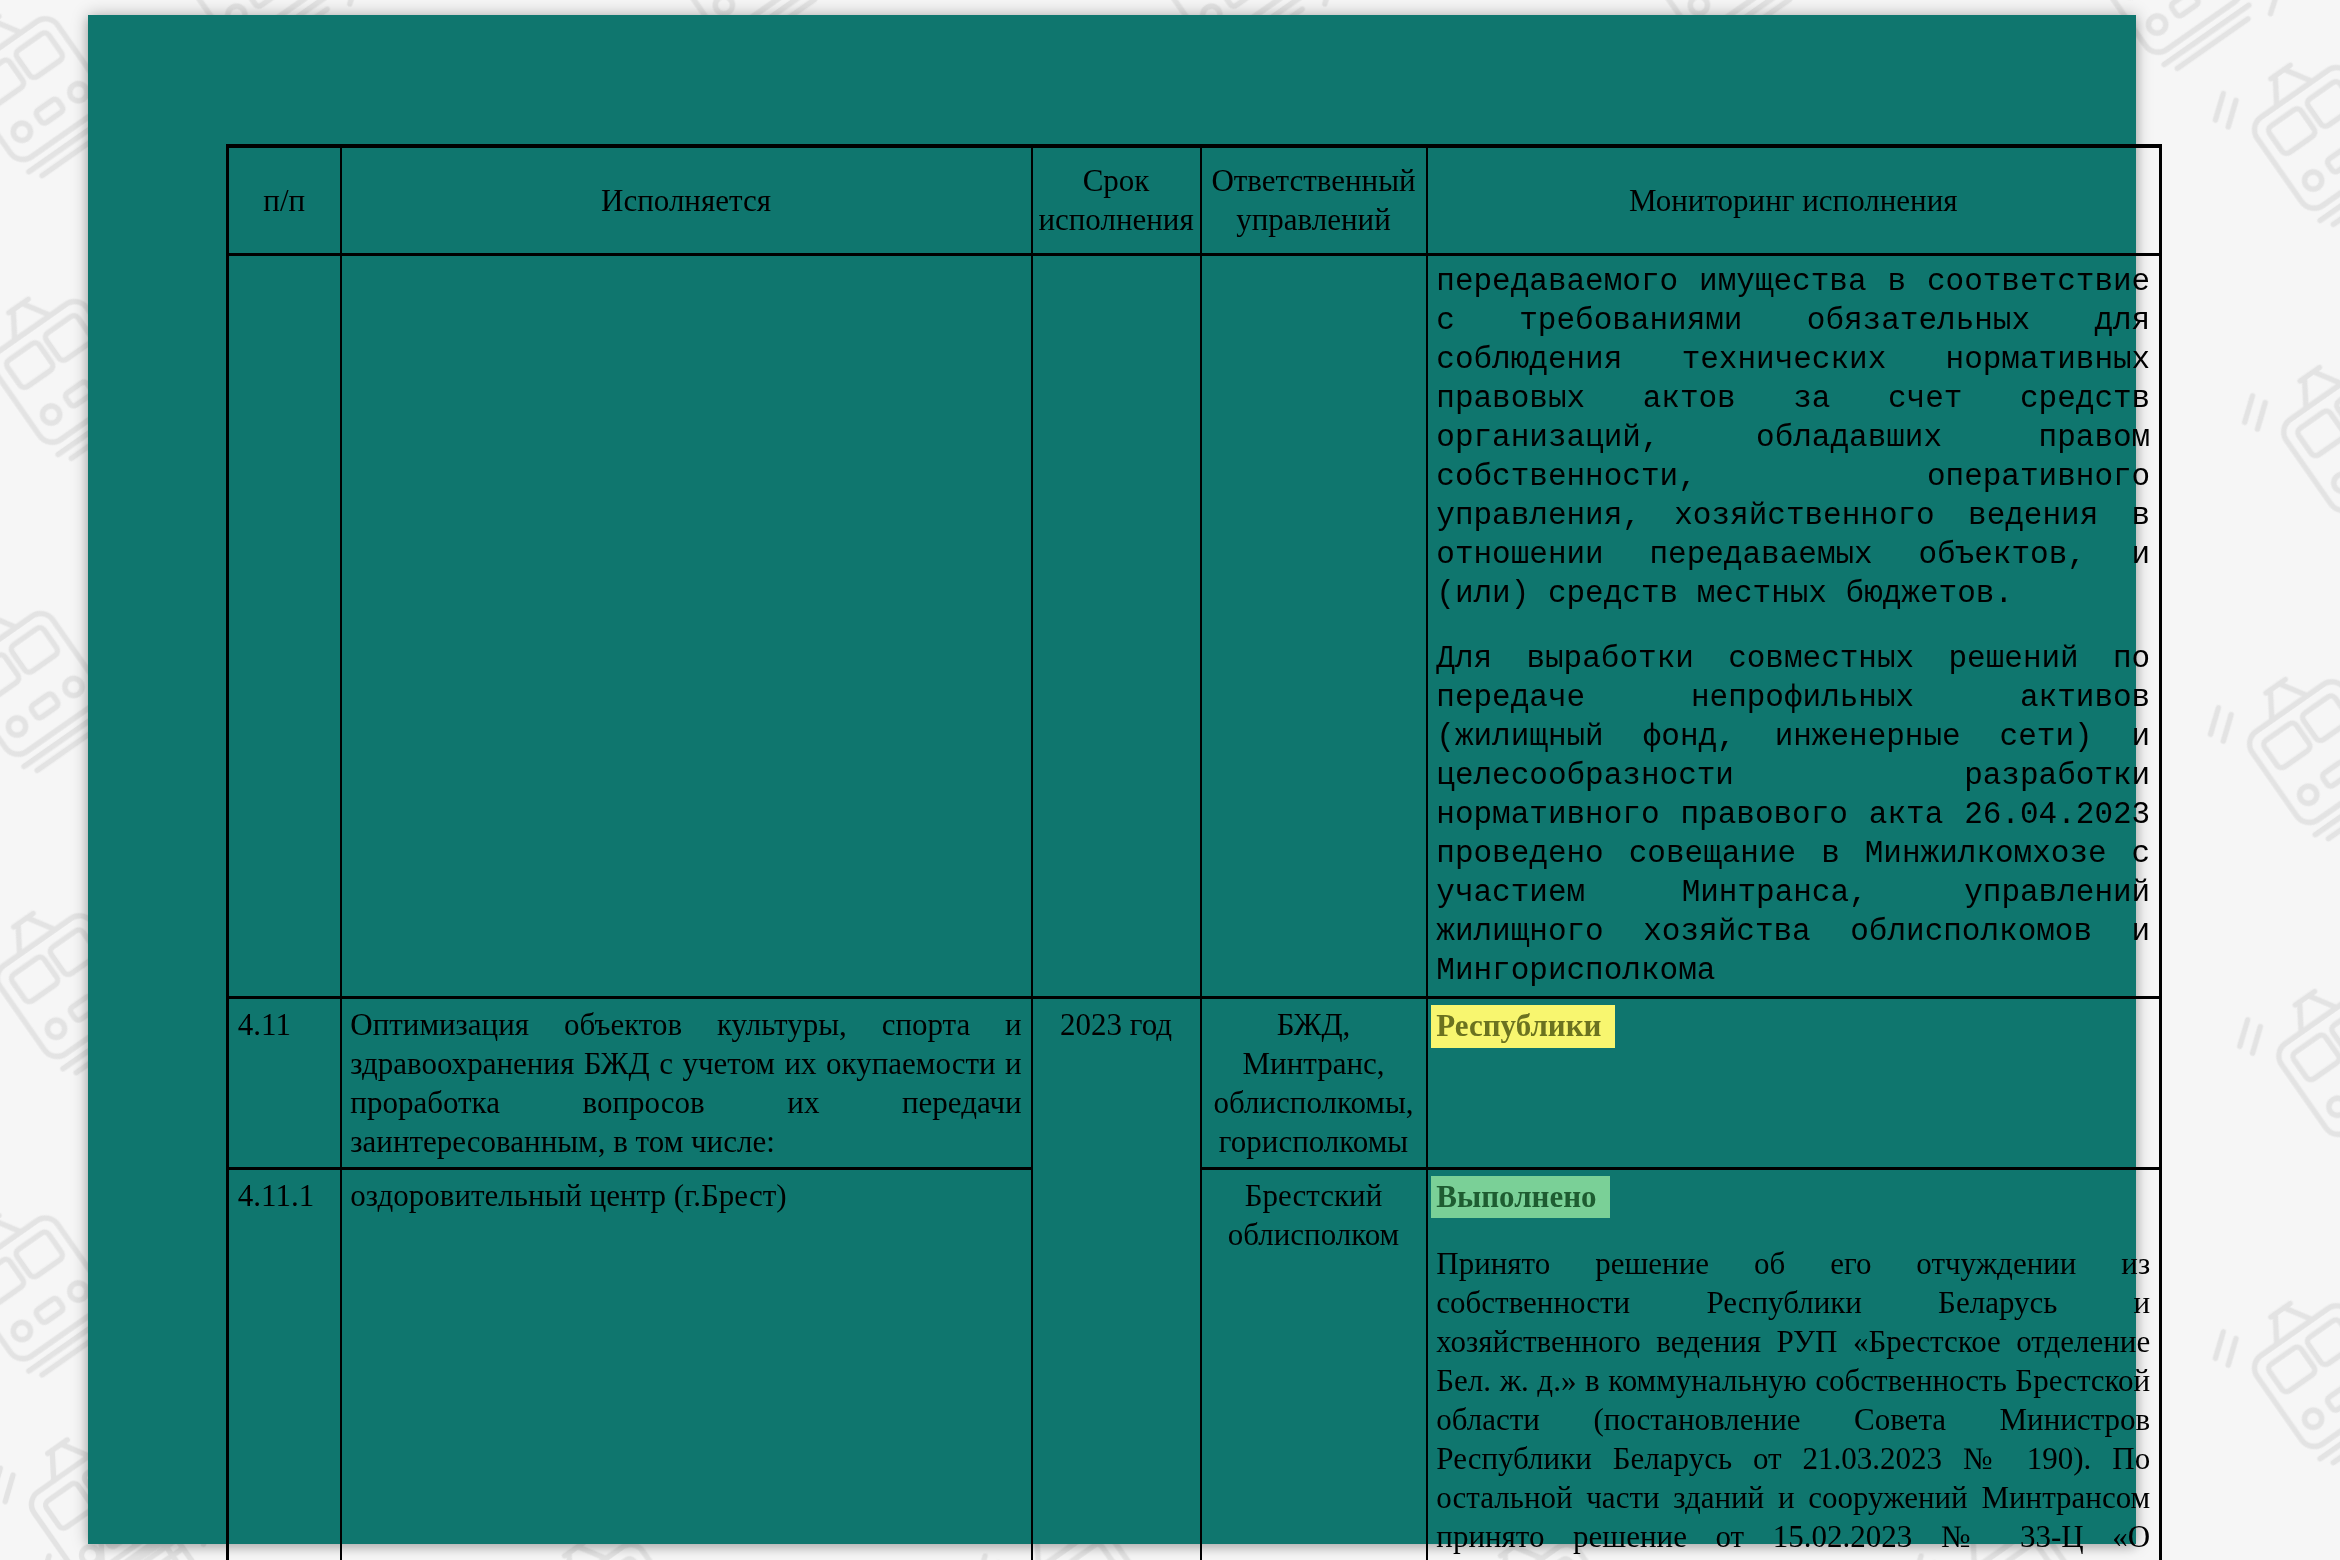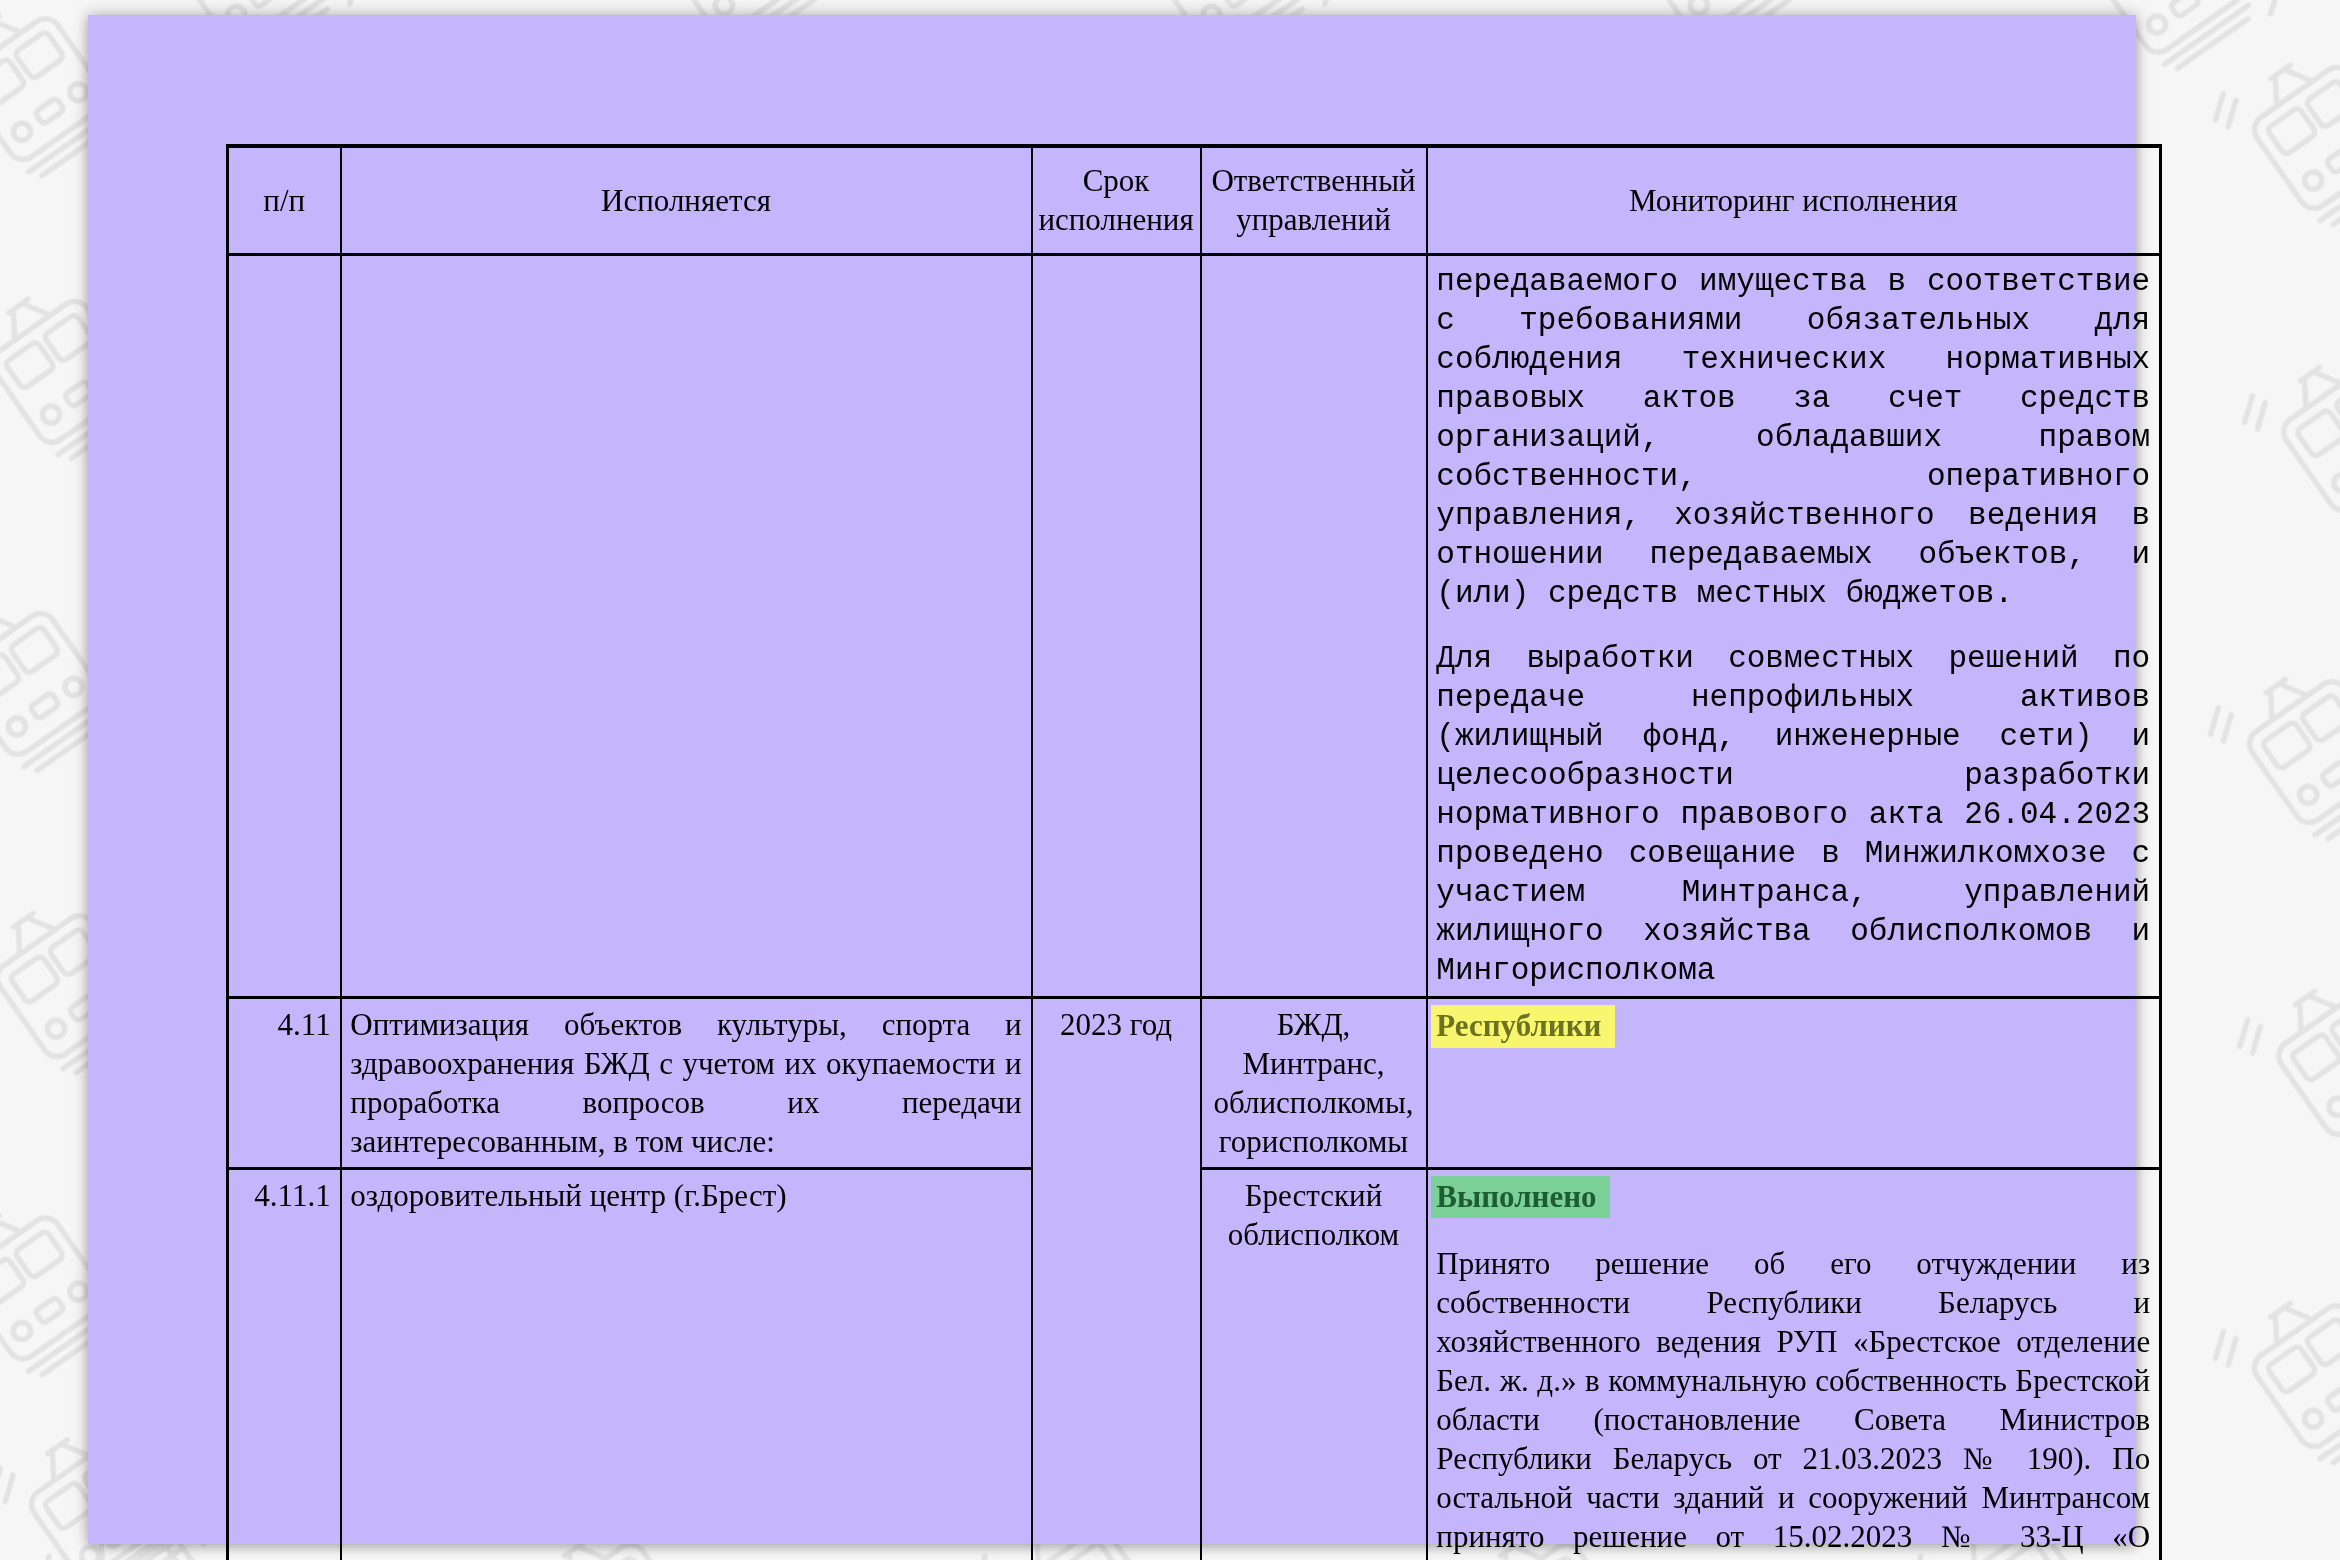--- a/index.html
+++ b/index.html
@@ -7,42 +7,42 @@
     width:2341px;height:1560px;position:relative;overflow:hidden;
     background:#f6f6f6;
     font-family:"Liberation Serif","DejaVu Serif",serif;
     color:#000;
   }
   
   #pattern-layer{position:absolute;left:0;top:0;width:2341px;height:1560px;z-index:0;}
   
   .paper{
     position:absolute;left:88px;top:14.6px;width:2048px;height:1529px;
-    background:#c4b5fd;z-index:1;
+    background:#0f766e;z-index:1;
     box-shadow:0 0 15.6px rgba(0,0,0,0.28), 0 3.9px 9.8px rgba(0,0,0,0.15);
   }
   
   table.doc{
     position:absolute;left:138px;top:129px;
     width:1936px;height:1320px;
     border-collapse:collapse;table-layout:fixed;
     font-size:31px;line-height:39px;
   }
   table.doc th,table.doc td{
     border:2px solid #000;
     border-top-width:3.9px;border-bottom-width:3.9px;
     padding:5.9px 8.8px;vertical-align:top;
     overflow:hidden;
   }
   table.doc{border:3.9px solid #000;border-top-width:4.9px;}
   table.doc th{
     font-weight:normal;text-align:center;vertical-align:middle;
     padding:3.9px 5.9px;
   }
-  td.c-num{text-align:right;}
+  td.c-num{text-align:left;}
   td.c-name{text-align:justify;}
   td.c-term{text-align:center;}
   td.c-resp{text-align:center;white-space:pre-line;}
   td.c-mon{text-align:justify;padding-right:10.7px;}
   td.c-mon p{margin:0;}
   td.c-mon p + p{margin-top:26px;}
   .status{
     display:inline-block;font-weight:bold;
     padding:1px 13.7px 2.9px 4.9px;margin-left:-4.9px;
   }

